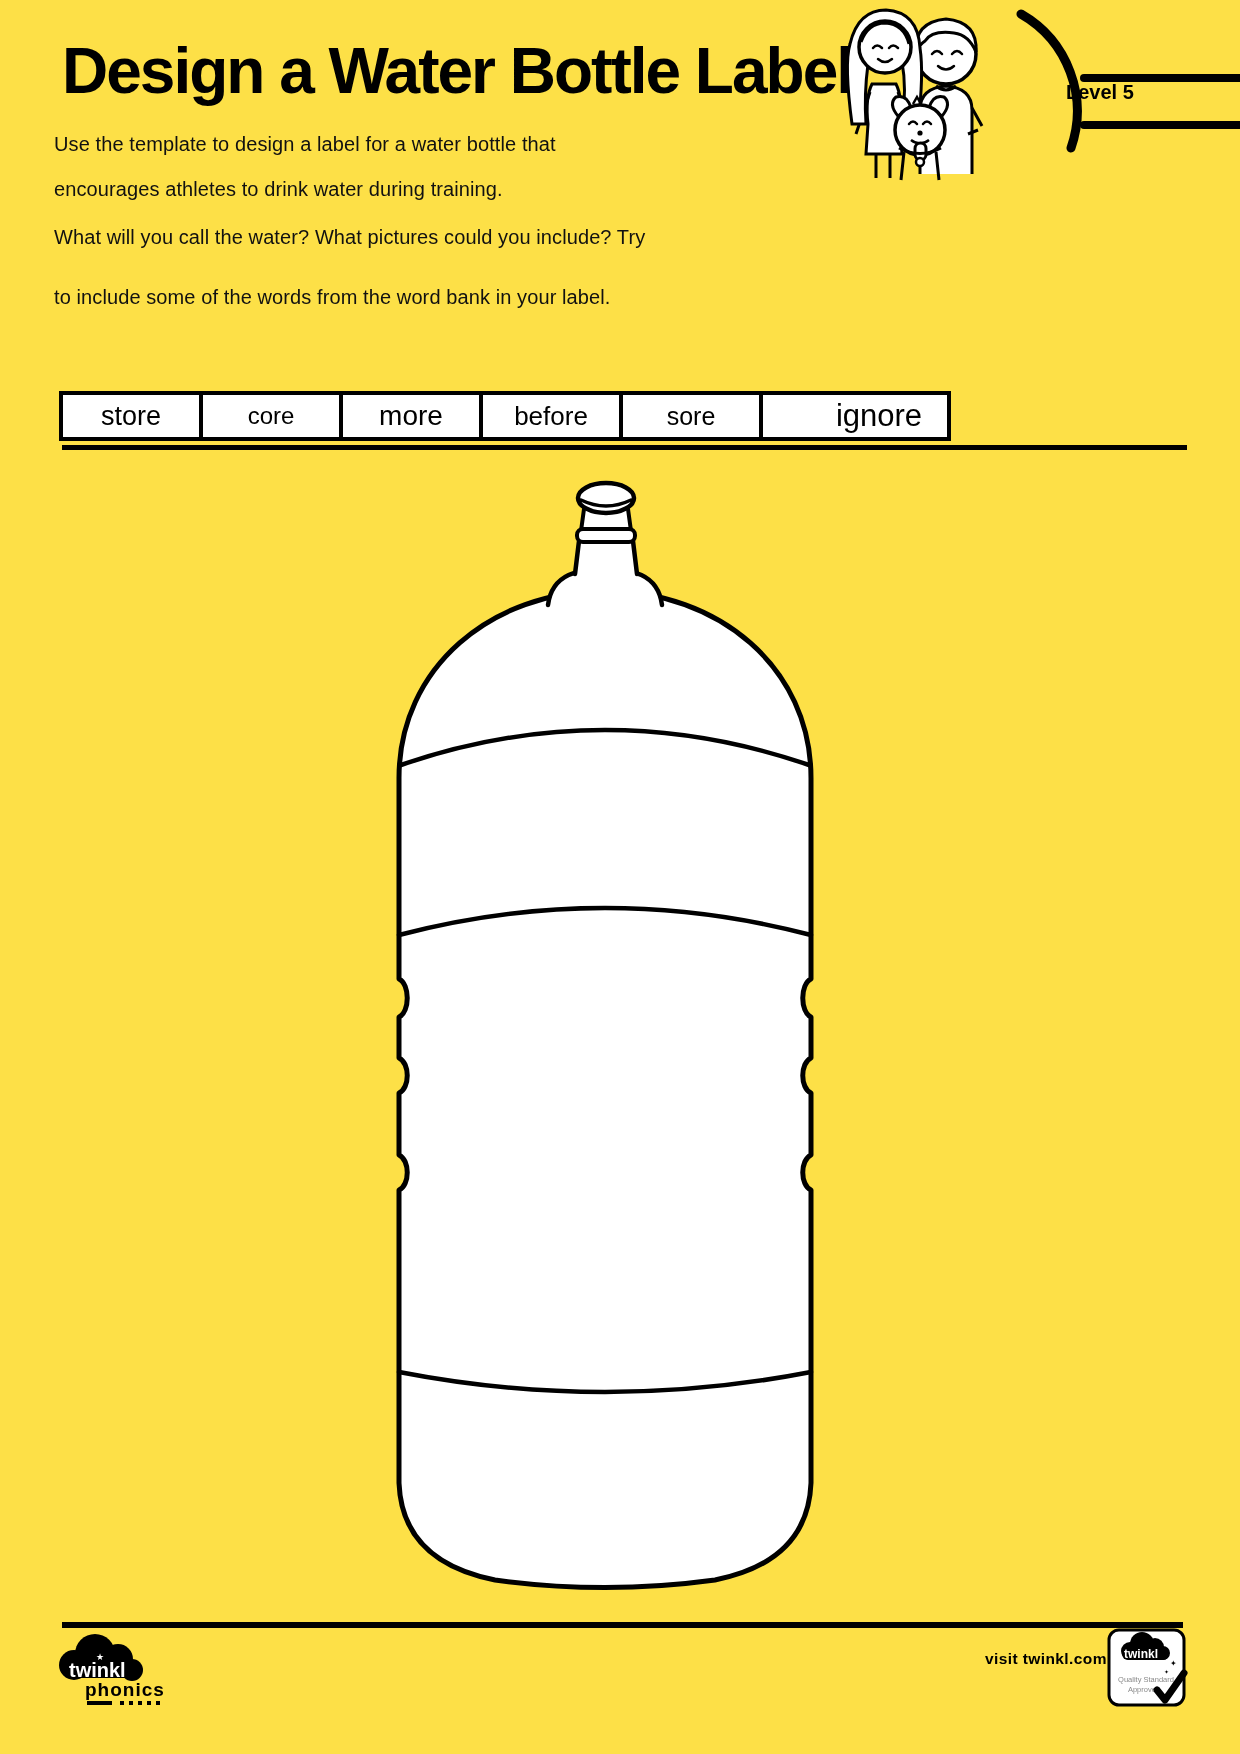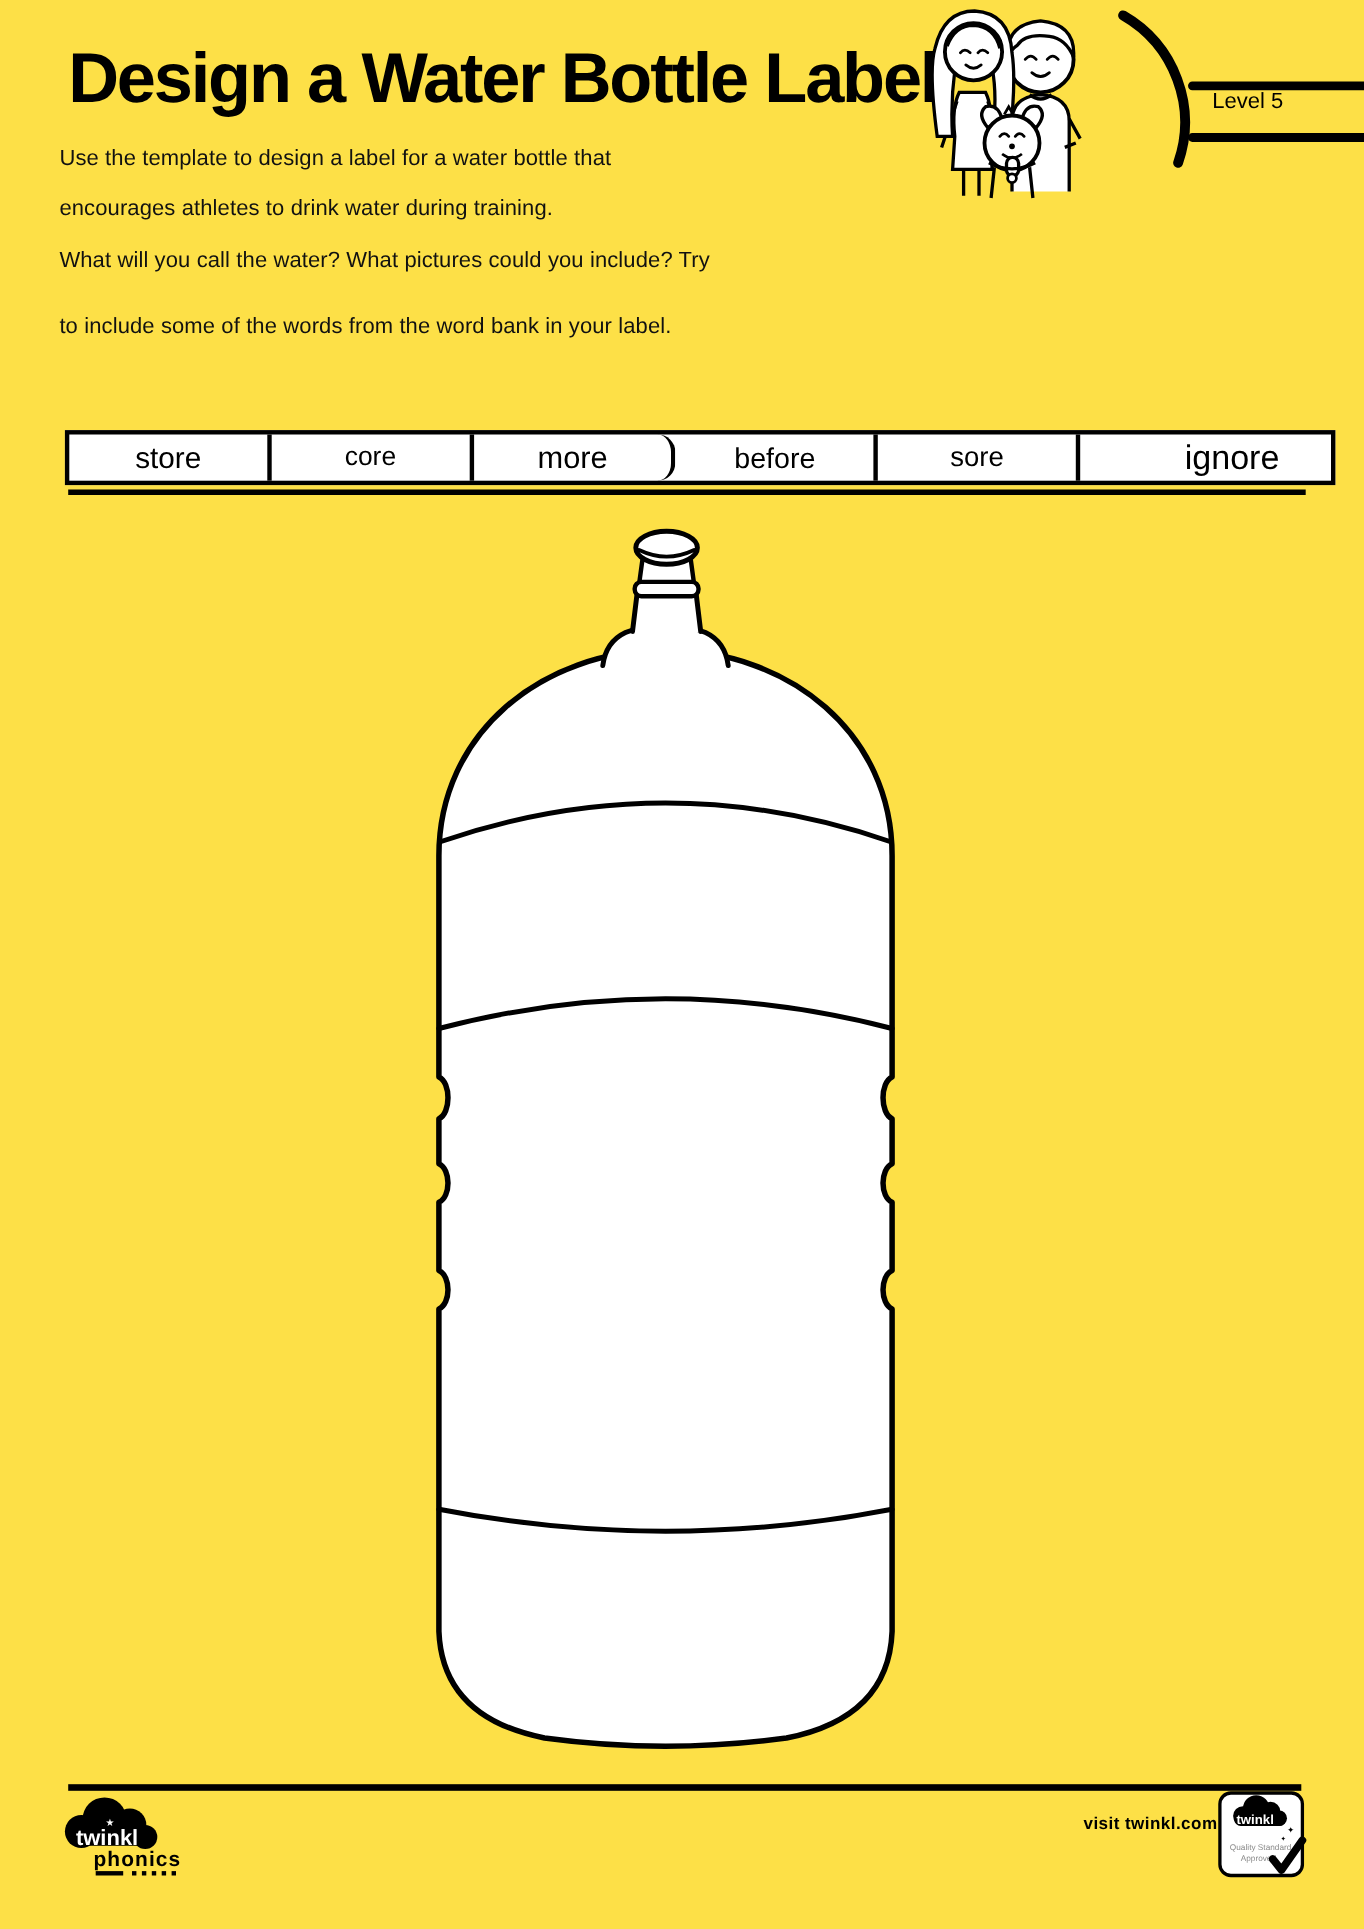--- a/index.html
+++ b/index.html
@@ -12,40 +12,40 @@
   
   #title{
     left:62px;top:34px;font-size:64px;font-weight:bold;letter-spacing:-2px;
     white-space:nowrap;z-index:1;color:#000;
   }
   
   #family-svg{left:828px;top:2px;z-index:2;}
   .level-rule{background:#000;z-index:1;border-radius:4px 0 0 4px;}
   #level-rule-top{left:1080px;top:74px;width:160px;height:8px;}
   #level-rule-bottom{left:1080px;top:121px;width:160px;height:8px;}
-  #level-label{left:1102px;top:81px;font-size:20px;font-weight:normal;z-index:3;white-space:nowrap;}
+  #level-label{left:1066px;top:81px;font-size:20px;font-weight:bold;z-index:3;white-space:nowrap;}
   
   .instr{left:54px;font-size:20px;color:#111;white-space:nowrap;letter-spacing:0.1px;}
   #instr-0{top:133px;}
   #instr-1{top:178px;}
   #instr-2{top:226px;}
   #instr-3{top:286px;}
   
   #word-bank{
-    left:59px;top:391px;width:1155px;height:50px;
+    left:59px;top:391px;width:892px;height:50px;
     border:4px solid #000;box-sizing:border-box;display:flex;background:#fff;
   }
   .wb-cell{
     flex:1;display:flex;align-items:center;justify-content:center;
     border-right:4px solid #000;overflow:hidden;
   }
   .wb-cell:last-child{border-right:none;padding-left:48px;}
   .wb-cell:nth-child(1){font-size:27px;}
   .wb-cell:nth-child(2){font-size:24px;}
-  .wb-cell:nth-child(3){font-size:28px;border-radius:16px;}
+  .wb-cell:nth-child(3){font-size:28px;}
   .wb-cell:nth-child(4){font-size:26px;}
   .wb-cell:nth-child(5){font-size:25px;}
   .wb-cell:nth-child(6){font-size:31px;}
   #word-bank-shadow{left:62px;top:445px;width:1125px;height:5px;background:#000;}
   
   #bottle-svg{left:330px;top:455px;}
   
   #footer-divider{left:62px;top:1622px;width:1121px;height:6px;background:#000;}
   #logo-svg{left:50px;top:1632px;}
   #visit-text{left:985px;top:1650px;font-size:15.5px;font-weight:bold;letter-spacing:0.4px;white-space:nowrap;}

